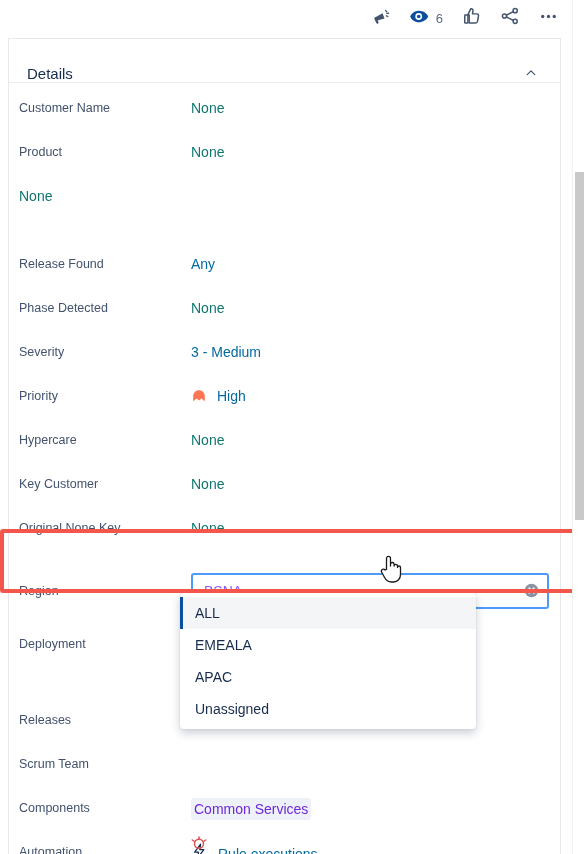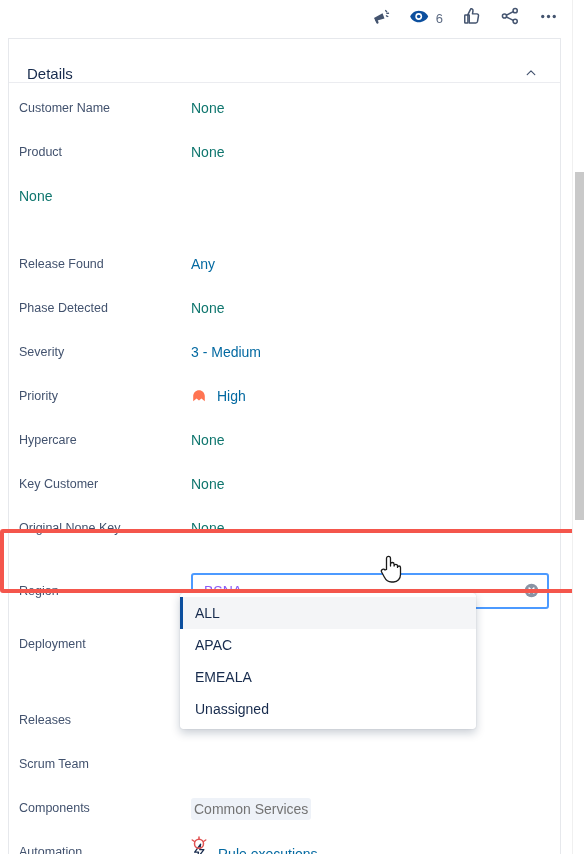--- a/index.html
+++ b/index.html
@@ -110,21 +110,21 @@
     color: #42526e;
     line-height: 20px;
     padding-top: 9px;
     display: flex;
     align-items: center;
     gap: 10px;
   }
   .val-muted { color: #0f766e; }
   .val-strong { color: #0369a1; }
   .val-link {
-    color: #737373;
+    color: #6d28d9;
     background: #eef2f8;
     border-radius: 3px;
     padding: 1px 3px;
     cursor: pointer;
   }
 
   
   .prio-icon {
     width: 16px; height: 16px;
     display: inline-block;
@@ -436,24 +436,24 @@
       <circle cx="12" cy="13" r="6" fill="none" stroke="#e05252" stroke-width="2"></circle>
       <path d="M12 7 L12 4 M6 10 L3 8 M18 10 L21 8" stroke="#e05252" stroke-width="2" stroke-linecap="round"></path>
     </svg>
   </div>
 
   <div class="dropdown">
     <div class="dd-item selected">
       <span>ALL</span>
     </div>
     <div class="dd-item">
+      <span>EMEALA</span>
+    </div>
+    <div class="dd-item">
       <span>APAC</span>
-    </div>
-    <div class="dd-item">
-      <span>EMEALA</span>
     </div>
     <div class="dd-item">
       <span>Unassigned</span>
     </div>
   </div>
 
   <div class="region-highlight"></div>
 
   <div class="cursor">
     <svg width="26" height="32" viewBox="0 0 26 32">

